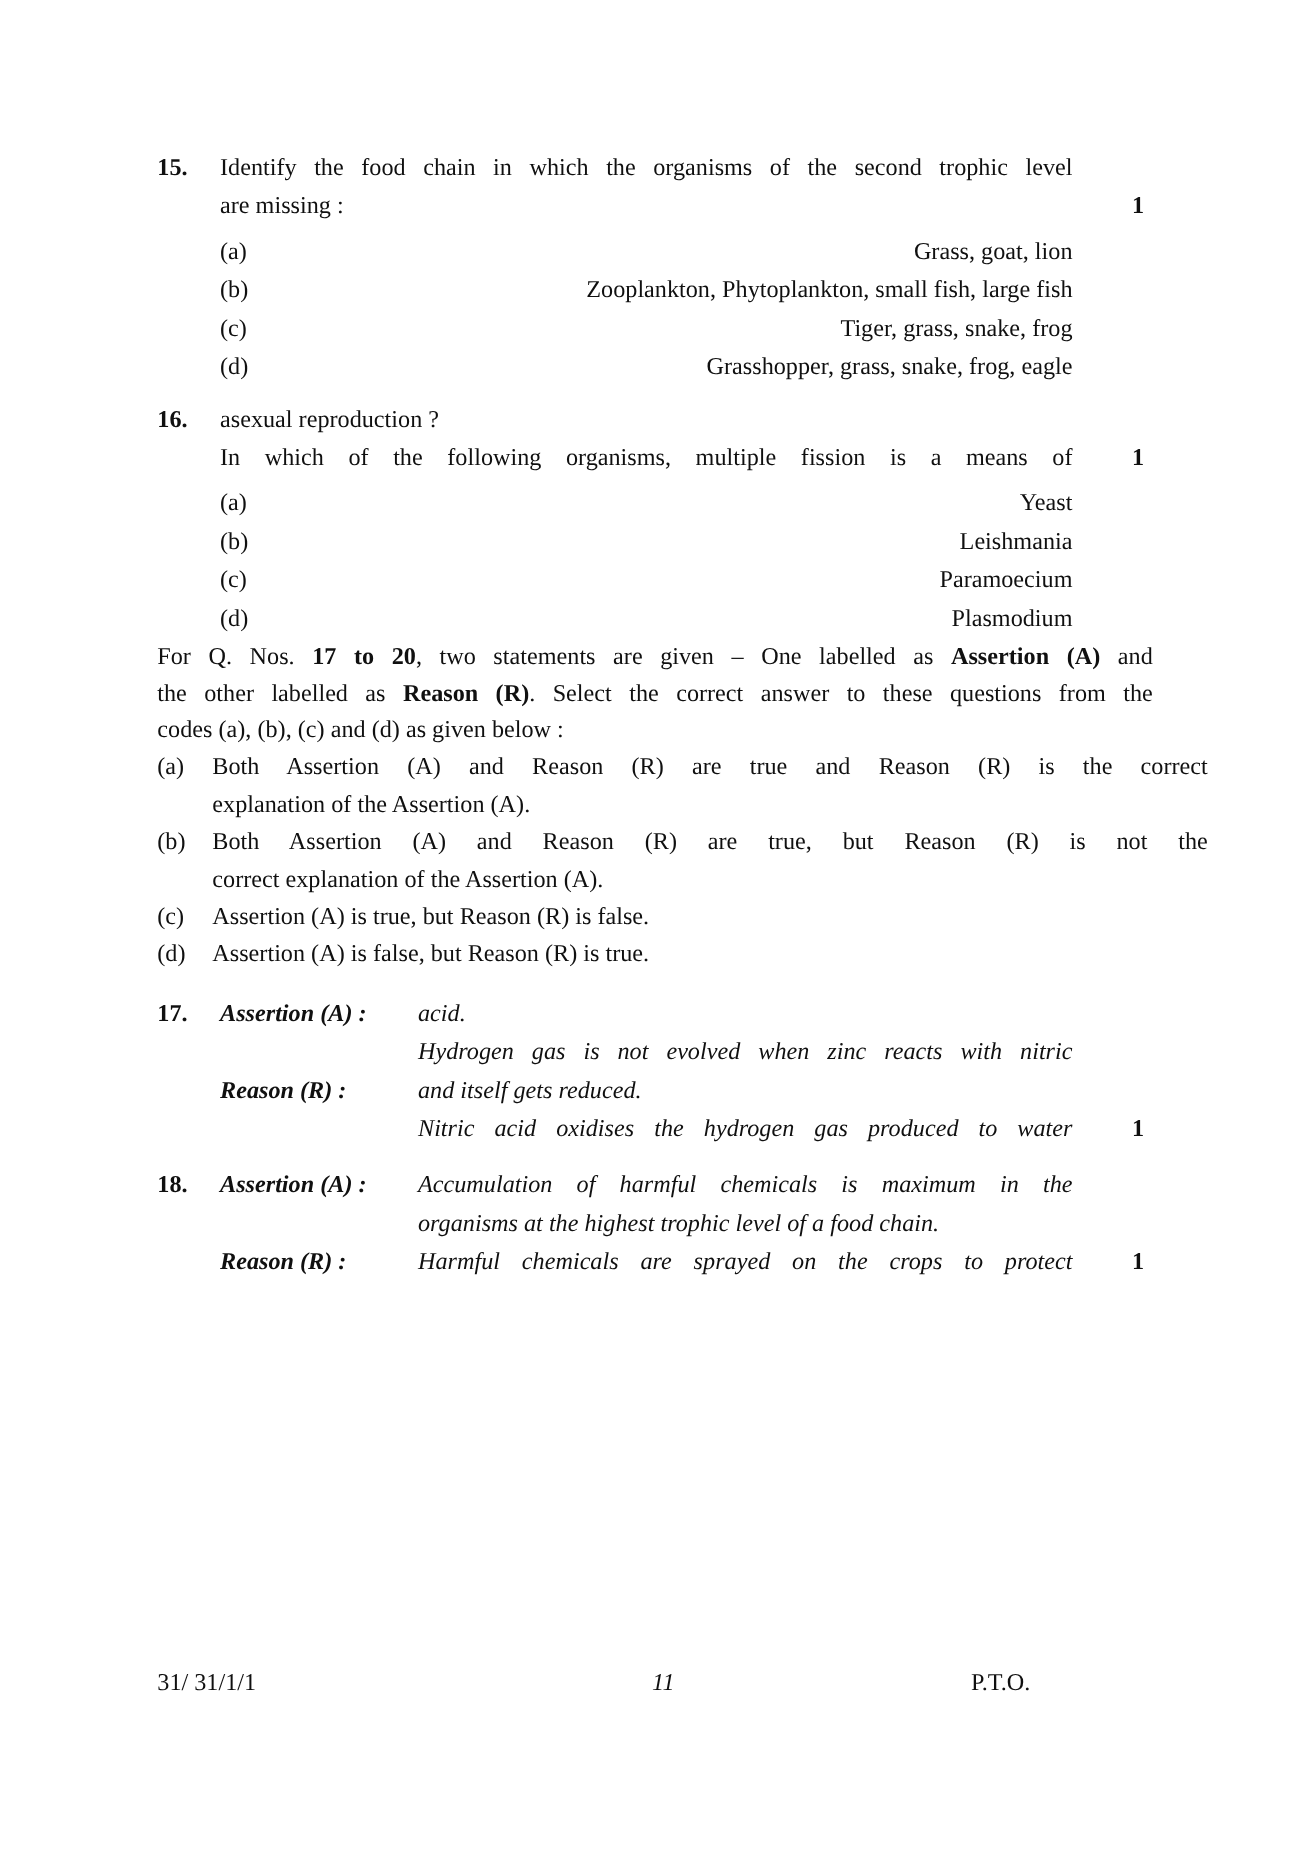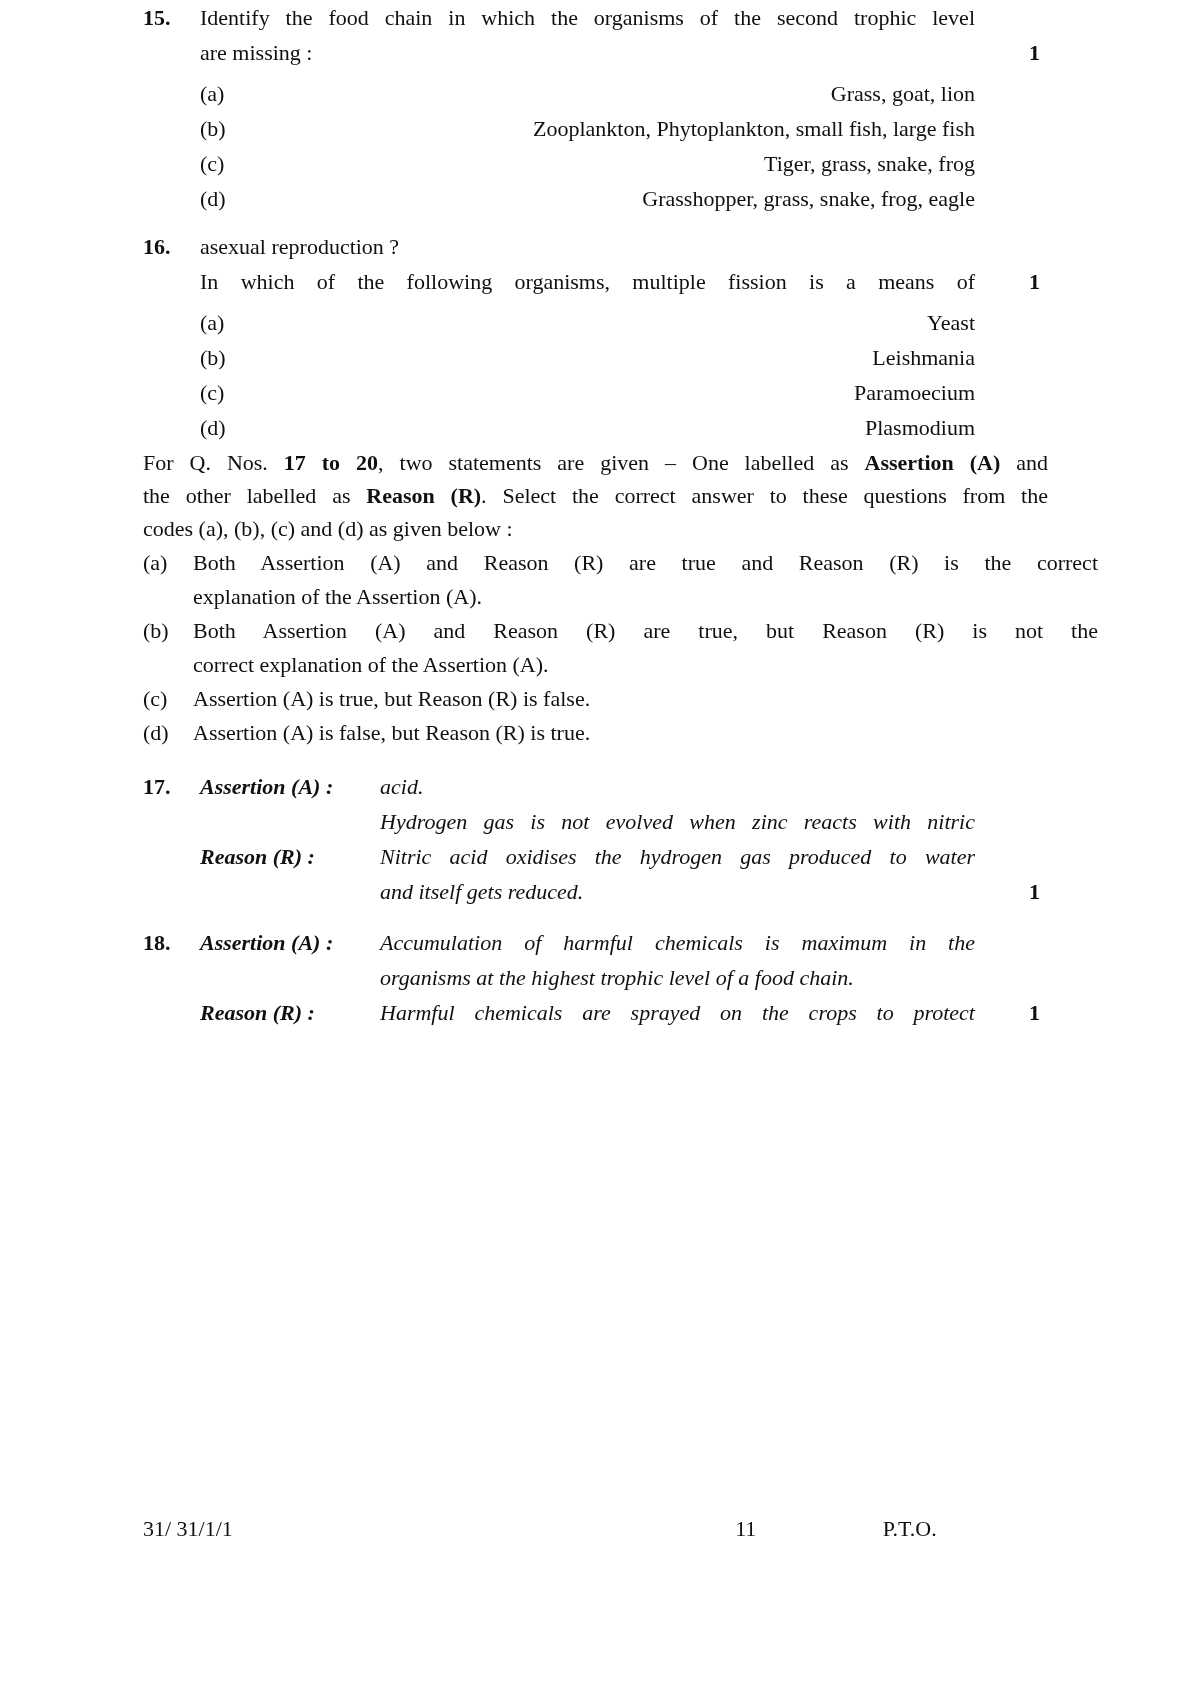--- a/index.html
+++ b/index.html
@@ -7,21 +7,21 @@
     position: relative;
     width: 1190px;
     height: 1683px;
     margin: 0 auto;
     background: #ffffff;
     color: #101010;
     font-family: "Liberation Serif", "DejaVu Serif", serif;
     font-size: 22px;
     overflow: hidden;
   }
-  .content { position: relative; margin-left: 143px; width: 905px; }
+  .content { position: relative; margin-left: 143px; width: 905px; padding-top: 134px; }
   .bold { font-weight: bold; }
   .ln { line-height: 35px; white-space: normal; }
   .jl { text-align: justify; text-align-last: justify; }
   section { position: relative; }
 
   .q-row { display: flex; }
   .q-num { width: 57px; font-weight: bold; line-height: 35px; }
   .q-body { width: 775px; }
   .statement { position: relative; }
 
@@ -59,21 +59,21 @@
 
   .footer {
     position: absolute;
     top: 1515px;
     left: 143px;
     width: 920px;
     display: flex;
     line-height: 28px;
   }
   .footer > div { flex: 1; }
-  .footer-center { text-align: right; }
+  .footer-center { text-align: center; font-style: italic; }
   .footer-right { text-align: center; }
 </style>
 </head>
 <body>
 
 <div class="page">
   <div class="content">
 
     <section>
       <div class="q-row">
@@ -179,22 +179,22 @@
           <div class="ar-row">
             <div class="ar-label">Assertion (A) :</div>
             <div class="ar-content">
               <div class="ln">acid.</div>
               <div class="ln jl">Hydrogen gas is not evolved when zinc reacts with nitric</div>
             </div>
           </div>
           <div class="ar-row">
             <div class="ar-label">Reason (R) :</div>
             <div class="ar-content">
+              <div class="ln">and itself gets reduced.</div>
               <div class="ln jl">Nitric acid oxidises the hydrogen gas produced to water</div>
-              <div class="ln">and itself gets reduced.</div>
             </div>
           </div>
         </div>
       </div>
       <span class="marks marks-bottom">1</span>
     </section>
 
     <section class="q18-sec">
       <div class="q-row">
         <div class="q-num">18.</div>

